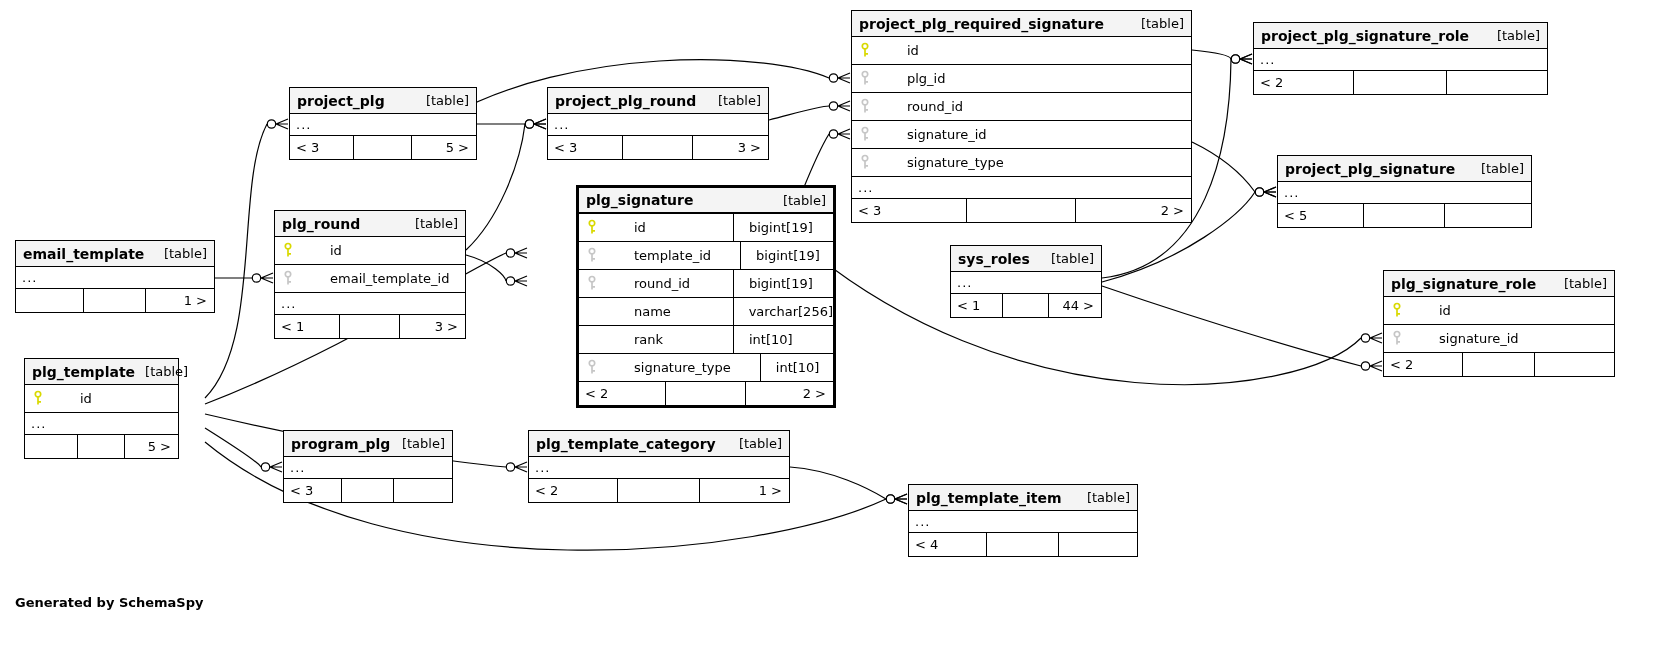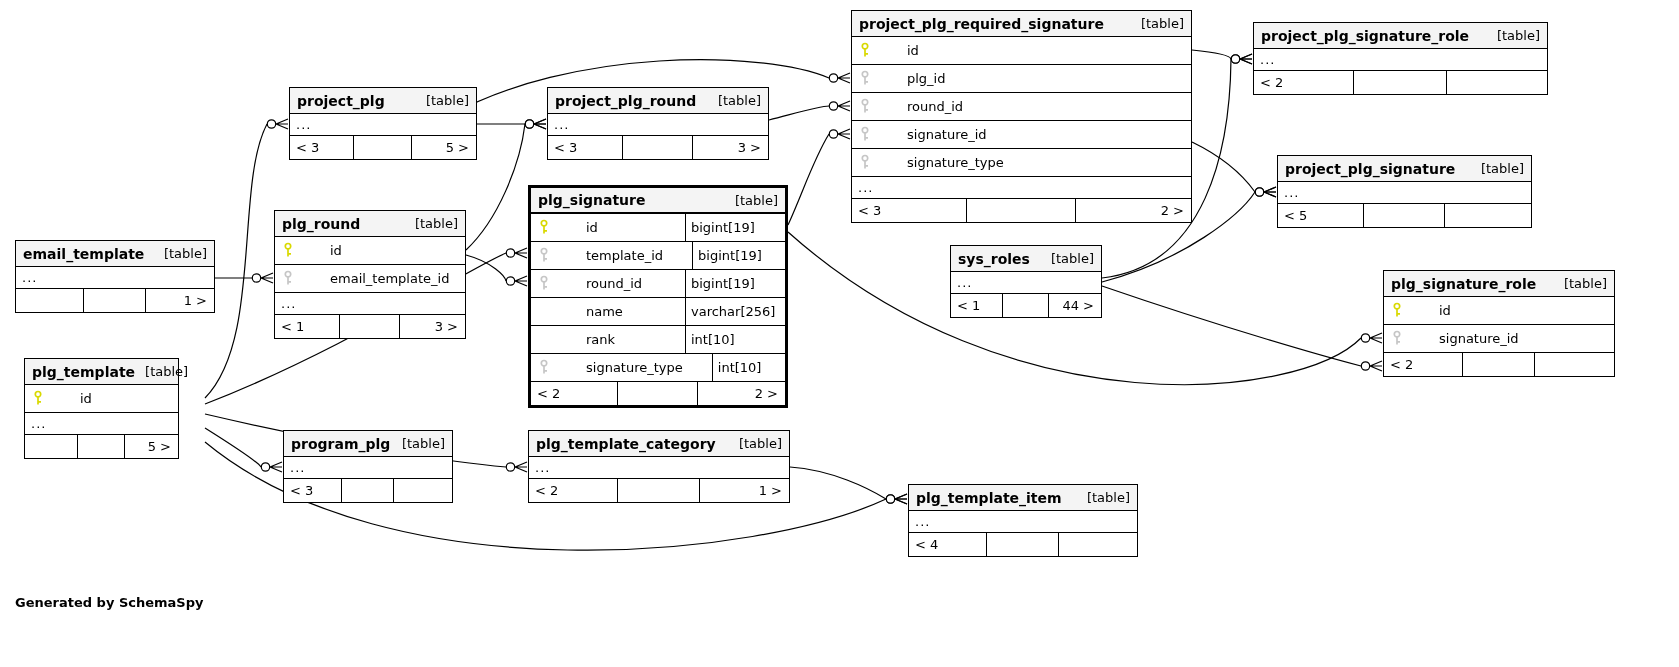--- a/index.html
+++ b/index.html
@@ -6,38 +6,38 @@
   body{
     width:1679px;height:667px;position:relative;background:#ffffff;
     font-family:"DejaVu Sans","Liberation Sans",sans-serif;color:#000;
     overflow:hidden;
   }
   #edges{position:absolute;left:0;top:0;z-index:0;}
   .tbl{
     position:absolute;z-index:1;background:#fff;border:1px solid #000;
     box-sizing:border-box;font-size:13px;cursor:pointer;
   }
-  .tbl.bold{border-width:3px;}
+  .tbl.bold{border-width:3px;margin-left:48px;}
   .tbl-header{
     display:flex;justify-content:space-between;align-items:center;
     background:#f4f4f4;border-bottom:1px solid #000;
     padding:0 7px;height:26px;box-sizing:border-box;white-space:nowrap;
   }
   .tbl.bold .tbl-header{border-bottom-width:2px;}
   .tname{font-weight:bold;font-size:14px;}
   .ttag{font-size:13px;margin-left:10px;font-weight:normal;}
   .row{
     display:flex;align-items:center;border-bottom:1px solid #000;
     height:28px;box-sizing:border-box;white-space:nowrap;gap:29px;
   }
   .keycell{flex:0 0 26px;display:flex;justify-content:center;align-items:center;}
   .colname{flex:1;}
   .coltype{
     flex:0 0 100px;border-left:1px solid #000;align-self:stretch;
-    display:flex;align-items:center;padding-left:5px;box-sizing:border-box;
+    display:flex;align-items:center;padding-left:15px;box-sizing:border-box;
   }
   .ellipsis{
     height:22px;display:flex;align-items:center;padding-left:6px;
     border-bottom:1px solid #000;box-sizing:border-box;letter-spacing:1px;
   }
   .footer{display:flex;height:23px;box-sizing:border-box;}
   .fcell{flex:1;display:flex;align-items:center;box-sizing:border-box;overflow:hidden;}
   .fcell + .fcell{border-left:1px solid #000;}
   .fcell.l{padding-left:6px;}
   .fcell.r{justify-content:flex-end;padding-right:7px;}

